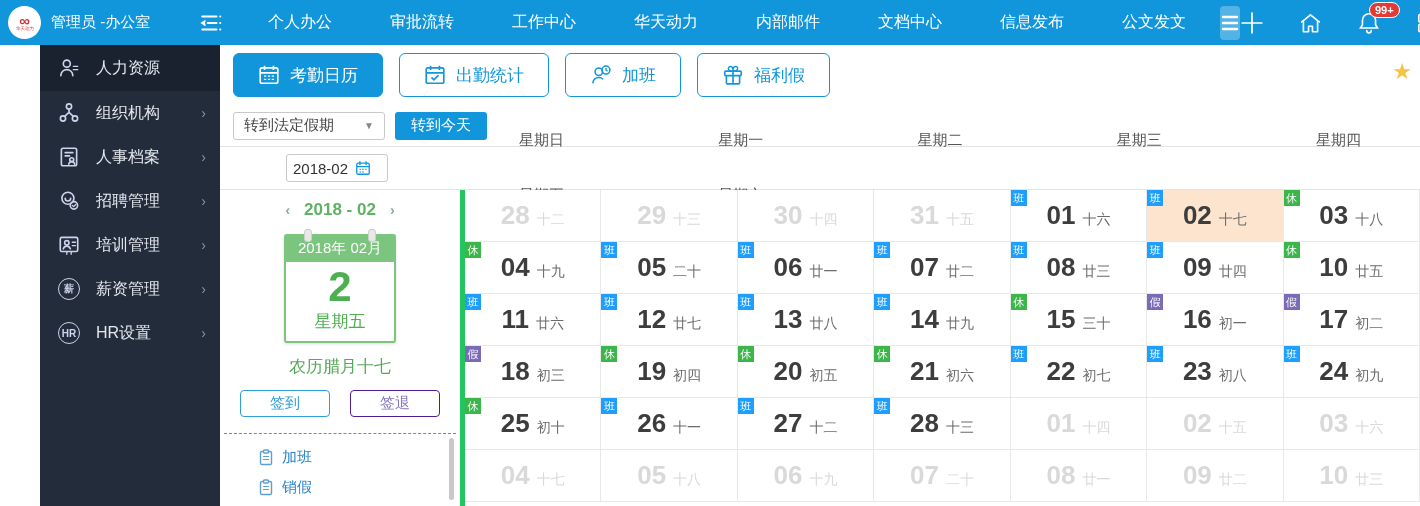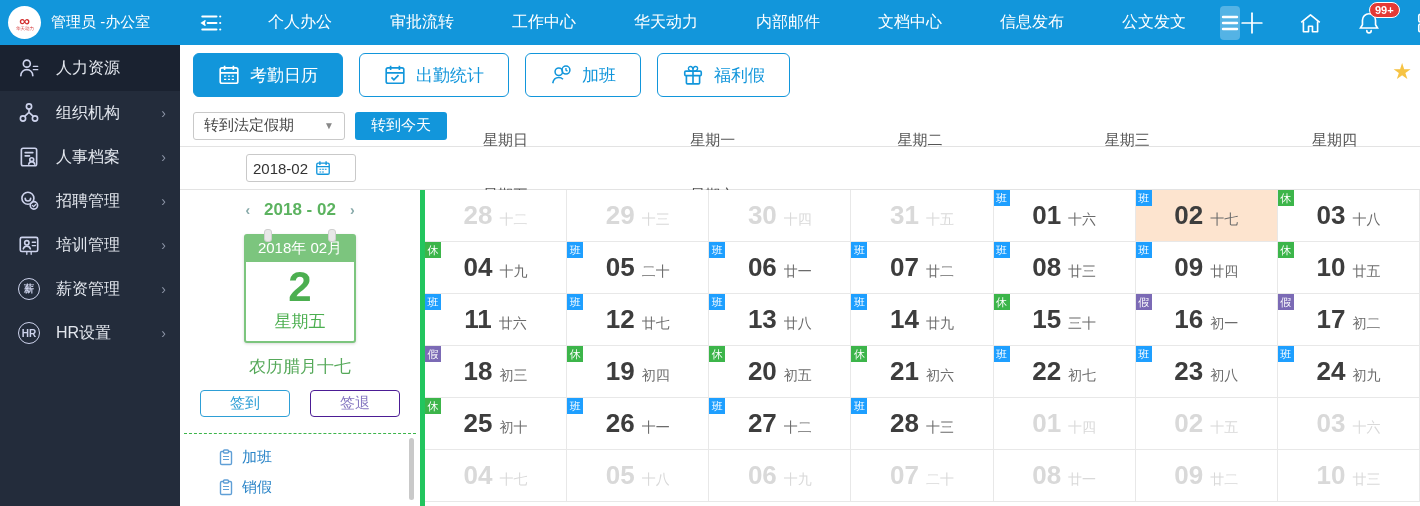--- a/index.html
+++ b/index.html
@@ -19,21 +19,21 @@
   .topnav .nav-item { font-size:16px; cursor:pointer; white-space:nowrap;margin-left:20px; }
   .menu-box { margin-left:34px; background:rgba(255,255,255,.28); border-radius:4px; width:36px; height:34px;
     display:flex; align-items:center; justify-content:center; cursor:pointer; }
   .top-icons { margin-left:auto; display:flex; align-items:center; gap:34px; padding-right:26px; }
   .top-icon { position:relative; cursor:pointer; display:flex; align-items:center; }
   .bell-badge { position:absolute; top:-8px; left:12px; background:#e53935; border:1px solid #fff; color:#fff;
     font-size:11px; font-weight:bold; padding:1px 5px; border-radius:9px; line-height:12px; }
 
   
   .main { display:flex; height:461px; }
-  .sidebar { flex:0 0 180px; background:#232c3b; color:#e3e7ee; }
+  .sidebar { flex:0 0 180px; background:#232c3b; color:#e3e7ee;margin-left:40px; }
   .side-item { height:44px; display:flex; align-items:center; padding:0 14px 0 16px; cursor:pointer; font-size:16px; }
   .side-item.active { background:#1a2230; height:46px; }
   .side-icon { width:26px; height:26px; margin-right:14px; display:flex; align-items:center; justify-content:center;
     color:#cdd3ec; flex:0 0 26px; }
   .side-icon .circ { width:22px; height:22px; border:1.5px solid #cdd3ec; border-radius:50%; display:flex;
     align-items:center; justify-content:center; font-size:10px; font-weight:bold; color:#cdd3ec; }
   .side-label { flex:1; }
   .side-arrow { color:#8b93a5; font-size:14px; }
 
   .content { flex:1; display:flex; flex-direction:column; background:#fff; }
@@ -49,21 +49,21 @@
   .toolbar { height:42px; display:flex; align-items:center; padding-left:13px; border-bottom:1px solid #e3e3e3; }
   .jump-select { width:152px; height:28px; border:1px solid #c9c9c9; border-radius:3px; display:flex; align-items:center;
     padding:0 10px; font-size:15px; color:#444; cursor:pointer; background:#fff; }
   .jump-select .caret { margin-left:auto; color:#888; font-size:10px; }
   .today-btn { margin-left:10px; height:28px; background:#1296db; color:#fff; border:none; border-radius:3px;
     padding:0 16px; font-size:15px; cursor:pointer; font-family:inherit; }
 
   
   .cal-head { height:43px; display:flex; border-bottom:1px solid #e3e3e3; align-items:center; }
   .cal-head-left { flex:0 0 240px; display:flex; align-items:center; }
-  .month-input-wrap { margin-left:66px; width:110px; height:28px; border:1px solid #c9c9c9; border-radius:3px;
+  .month-input-wrap { margin-left:66px; width:102px; height:28px; border:1px solid #c9c9c9; border-radius:3px;
     display:flex; align-items:center; padding:0 6px; background:#fff; }
   .month-input { border:none; outline:none; width:62px; font-size:15px; color:#333; font-family:inherit; }
   .month-cal-icon { color:#1296db; display:flex; }
   .weekdays { flex:1; display:grid; grid-template-columns:repeat(5,1fr);gap:36px; }
   .weekday { text-align:center; font-size:15px; color:#555; }
 
   
   .cal-body { flex:1; display:flex; overflow:hidden; }
   .mini-panel { flex:0 0 240px; position:relative; padding-top:10px; }
   .mini-nav { text-align:center; font-size:17px; font-weight:bold; color:#5cb360; display:flex;

